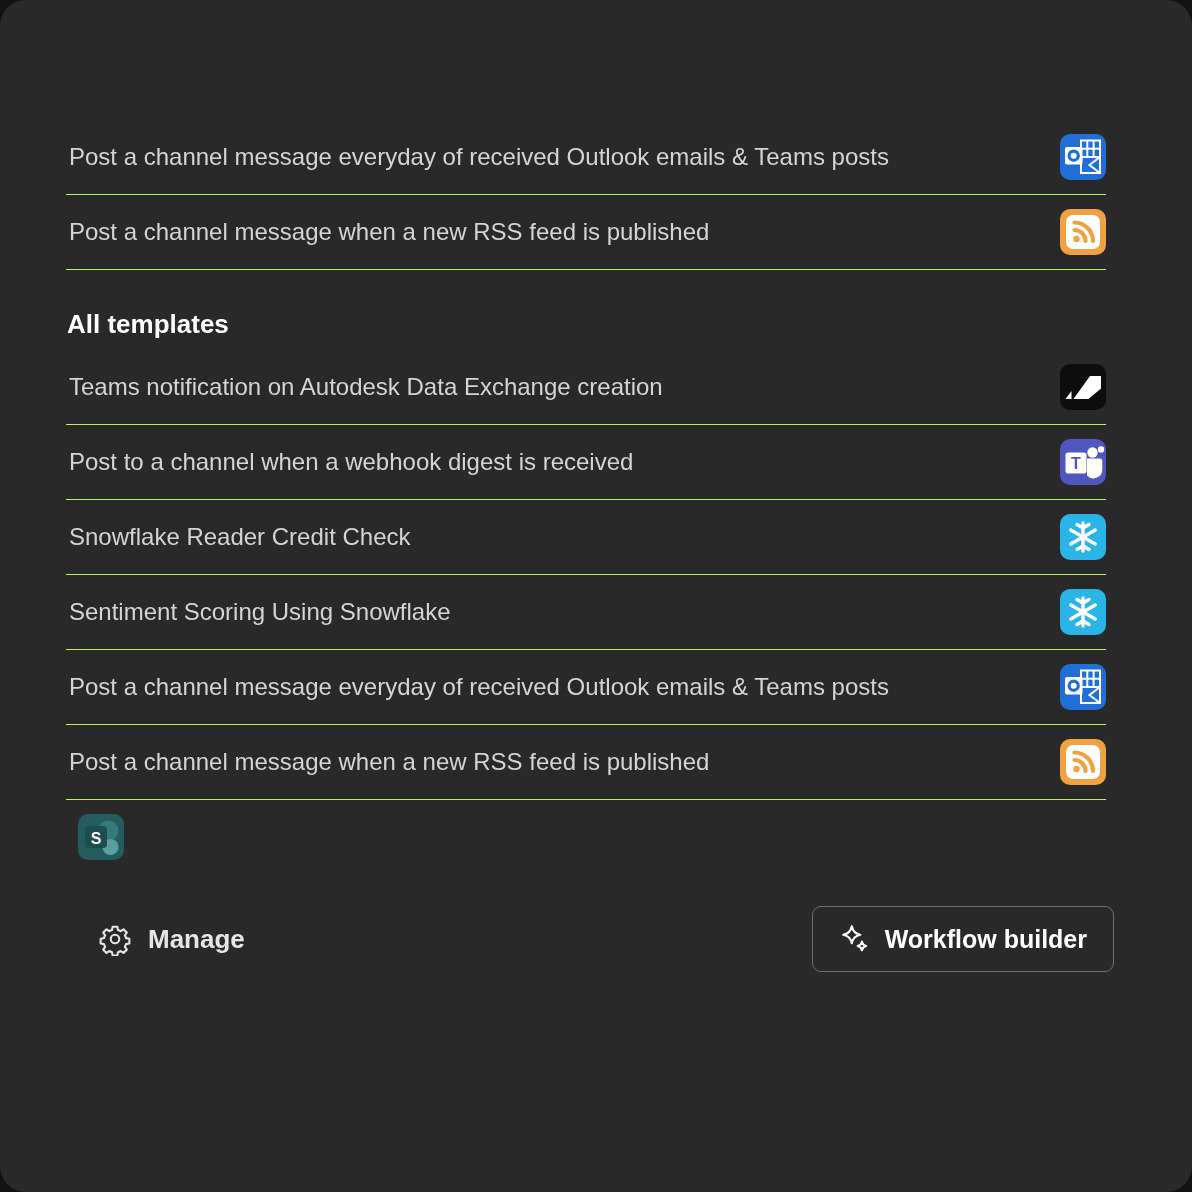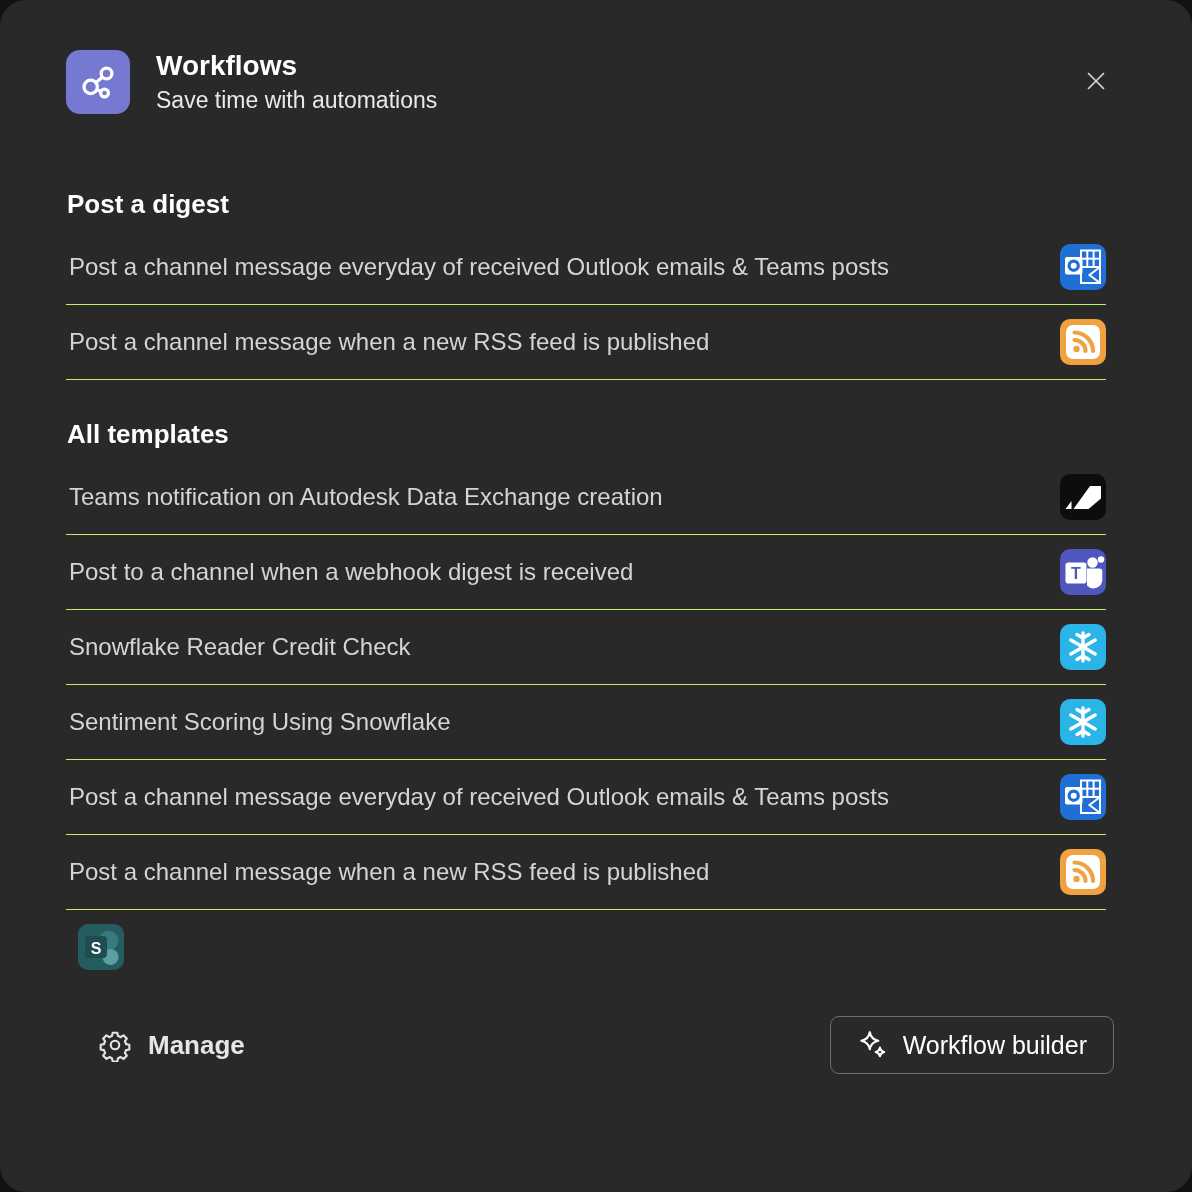--- a/index.html
+++ b/index.html
@@ -70,56 +70,35 @@
     background:transparent;border:none;cursor:pointer;
     color:#e6e6e6;font-size:26px;font-weight:600;
     font-family:inherit;
     margin-left:28px;padding:8px 4px;
   }
   .manage-btn svg{width:34px;height:34px;}
   .builder-btn{
     display:flex;align-items:center;gap:14px;
     background:transparent;
     border:1px solid #6d6d6d;border-radius:9px;
-    height:58px;padding:0 26px;
-    color:#ffffff;font-size:25px;font-weight:400;
+    height:66px;padding:0 26px;
+    color:#ffffff;font-size:25px;font-weight:700;
     font-family:inherit;cursor:pointer;
     margin-right:-8px;
   }
   .builder-btn svg{width:32px;height:32px;}
 </style>
 </head>
 <body>
 
 <div class="dialog">
 
-  <div class="header">
-    <div class="app-icon">
-        <svg viewBox="0 0 64 64" fill="none" stroke="#fff" stroke-width="4" stroke-linecap="round">
-          <circle cx="23" cy="38" r="8.2"></circle>
-          <circle cx="42.5" cy="21.5" r="6.6"></circle>
-          <circle cx="40" cy="45.5" r="4.8"></circle>
-          <line x1="29.6" y1="32.6" x2="36.8" y2="26.4"></line>
-          <line x1="30.8" y1="41.2" x2="35.4" y2="44"></line>
-        </svg>
-      </div>
-    <div class="header-text">
-      <div class="title">Workflows</div>
-      <div class="subtitle">Save time with automations</div>
-    </div>
-    <button class="close-btn">
-      <span><svg viewBox="0 0 28 28" fill="none" stroke="#d6d6d6" stroke-width="1.6" stroke-linecap="round">
-            <path d="M7 7 L21 21 M21 7 L7 21"></path>
-          </svg></span>
-    </button>
-  </div>
 
   <div>
   <div class="section">
-    <h2 class="section-title">Post a digest</h2>
     <div>
   <div class="row">
     <span class="row-label">Post a channel message everyday of received Outlook emails &amp; Teams posts</span>
     <span class="row-icon" style="background: rgb(31, 111, 214); color: rgb(31, 111, 214);">
               <svg viewBox="0 0 46 46">
                 <g fill="none" stroke="#fff" stroke-width="2">
                   <rect x="21" y="6.5" width="19" height="16.5"></rect>
                   <line x1="27.3" y1="6.5" x2="27.3" y2="23"></line>
                   <line x1="33.6" y1="6.5" x2="33.6" y2="23"></line>
                   <line x1="21" y1="14.7" x2="40" y2="14.7"></line>

